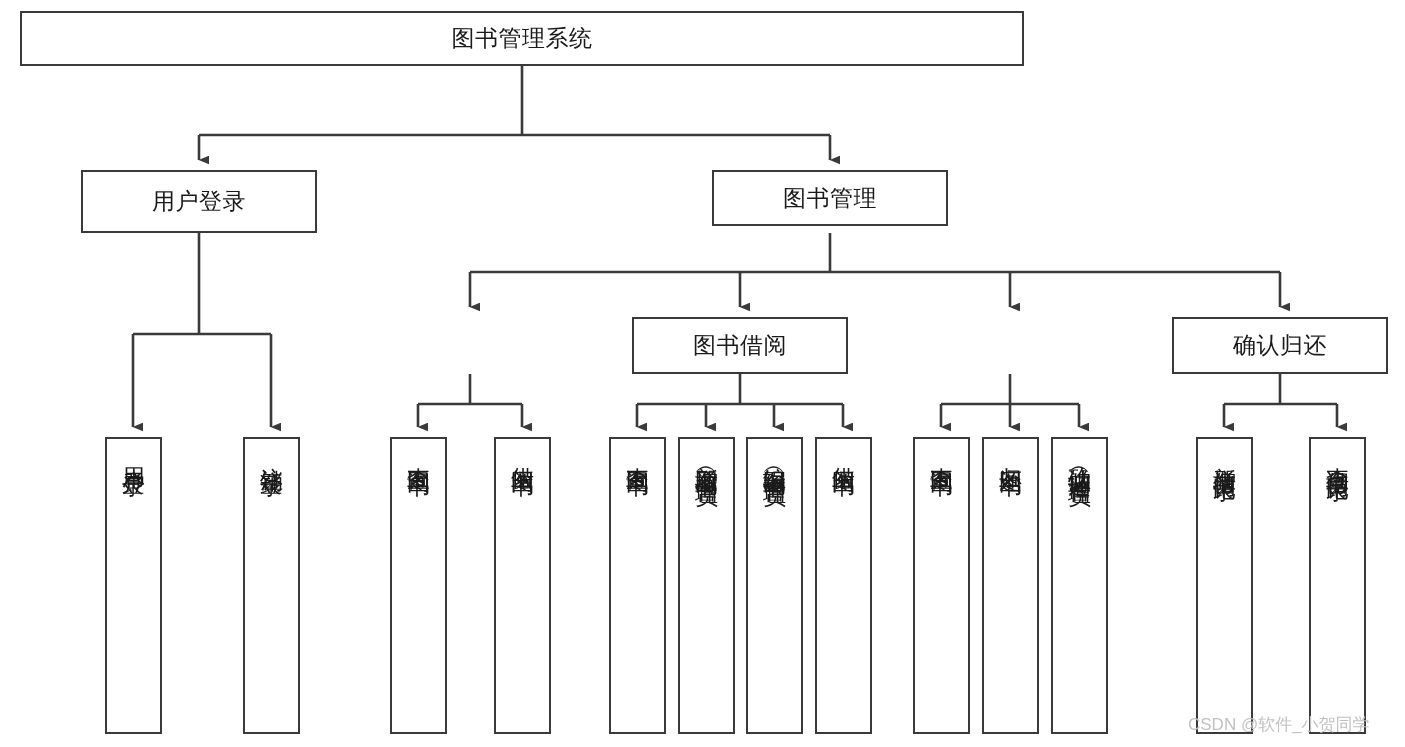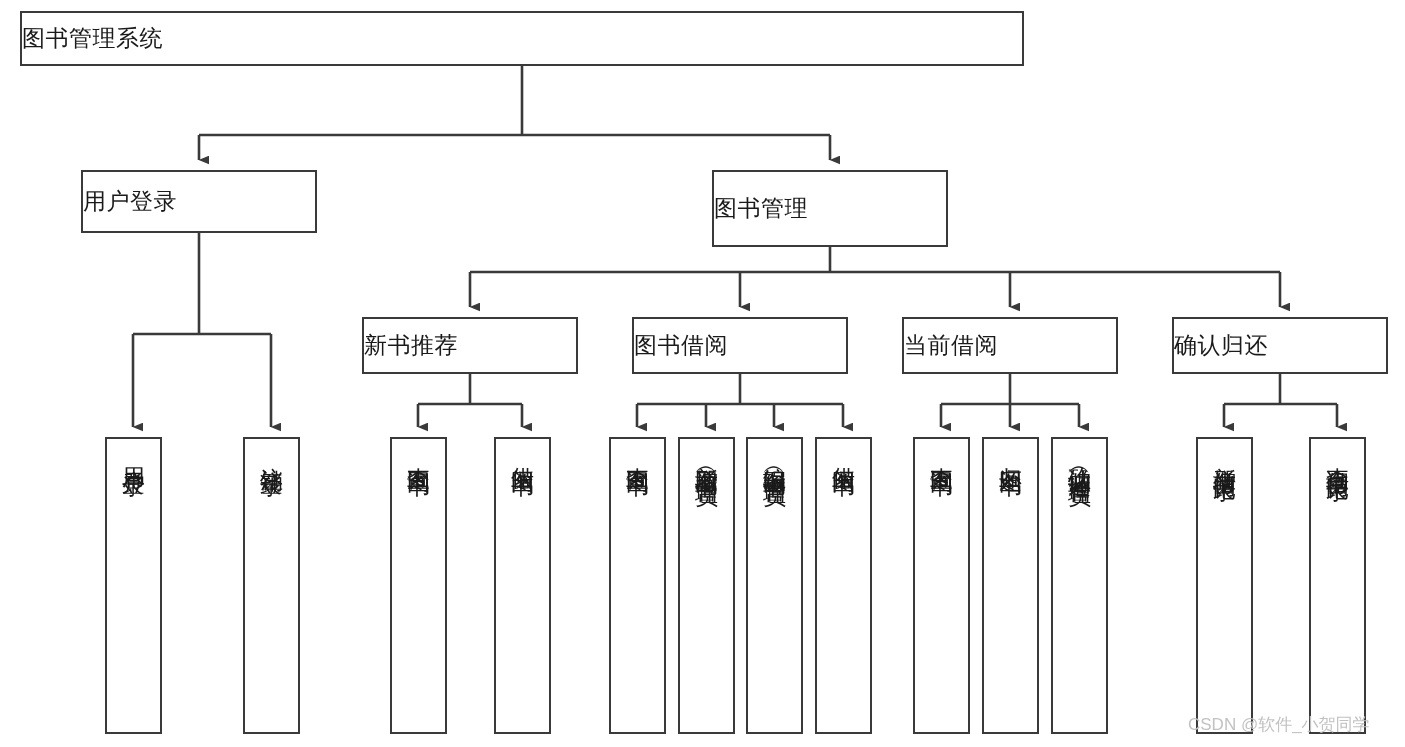--- a/index.html
+++ b/index.html
@@ -29,20 +29,21 @@
     height: 747px;
     pointer-events: none;
   }
   .node {
     position: absolute;
     box-sizing: border-box;
     background: #ffffff;
     border: 2.5px solid #3a3a3a;
     display: flex;
     align-items: center;
+    justify-content: center;
     overflow: hidden;
   }
   .node-label {
     color: #1a1a1a;
     line-height: 1.06;
     text-align: center;
     white-space: nowrap;
   }
   .node.horizontal .node-label {
     font-size: 23px;
@@ -125,32 +126,26 @@
     </g>
   </svg>
 
   <div class="node horizontal" style="left:20px; top:11px; width:1004px; height:55px;">
     <span class="node-label">图书管理系统</span>
   </div>
 
   <div class="node horizontal" style="left:81px; top:170px; width:236px; height:63px;">
     <span class="node-label">用户登录</span>
   </div>
-  <div class="node horizontal" style="left:712px; top:170px; width:236px; height:77px;">
+  <div class="node horizontal" style="left:712px; top:170px; width:236px; height:56px;">
     <span class="node-label">图书管理</span>
   </div>
 
-  <div class="node horizontal" style="left:362px; top:317px; width:216px; height:57px;">
-    <span class="node-label">新书推荐</span>
-  </div>
   <div class="node horizontal" style="left:632px; top:317px; width:216px; height:57px;">
     <span class="node-label">图书借阅</span>
-  </div>
-  <div class="node horizontal" style="left:902px; top:317px; width:216px; height:57px;">
-    <span class="node-label">当前借阅</span>
   </div>
   <div class="node horizontal" style="left:1172px; top:317px; width:216px; height:57px;">
     <span class="node-label">确认归还</span>
   </div>
 
   <div class="node vertical" style="left:105px; top:437px; width:57px; height:297px;">
     <span class="node-label">用户登录</span>
   </div>
   <div class="node vertical" style="left:243px; top:437px; width:57px; height:297px;">
     <span class="node-label">注销登录</span>

